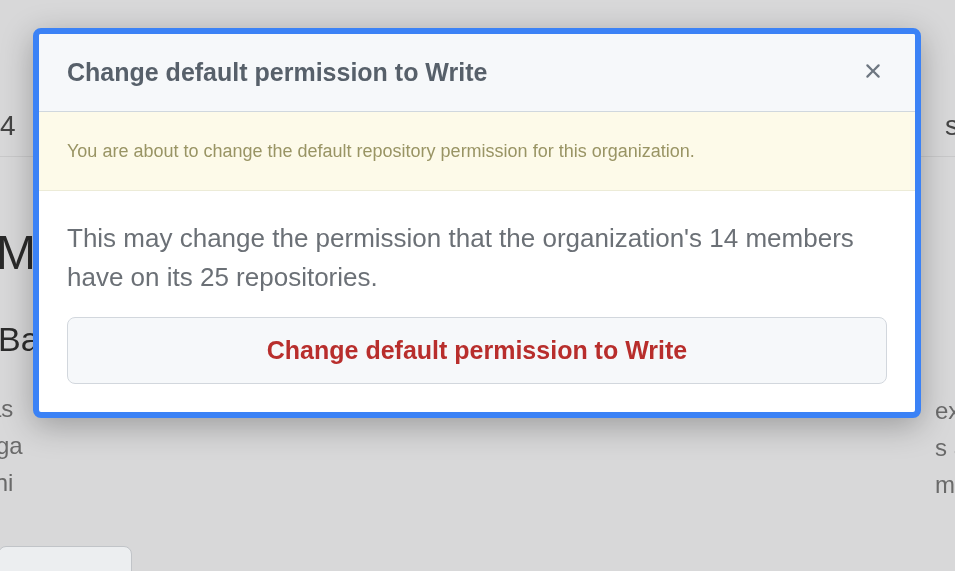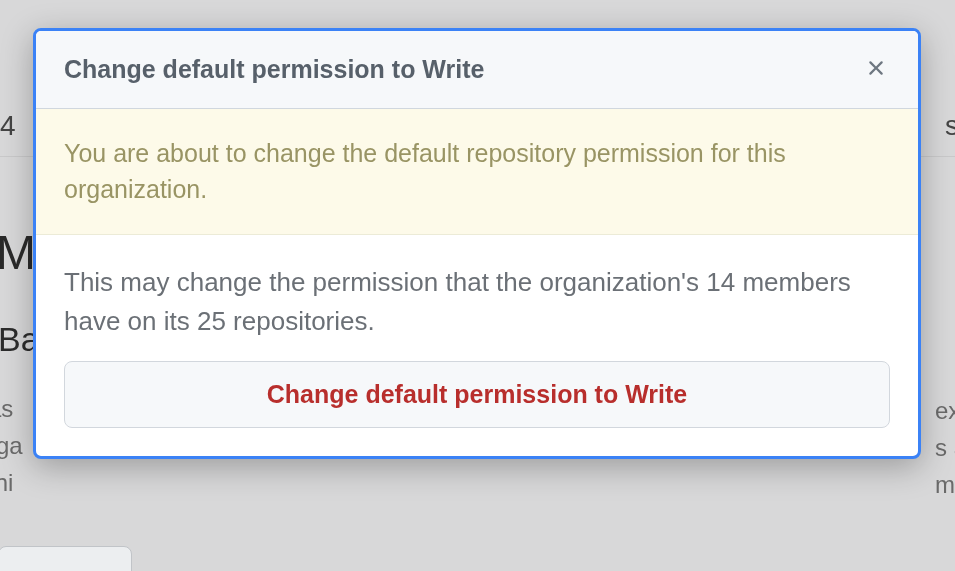--- a/index.html
+++ b/index.html
@@ -80,21 +80,21 @@
       background: #eceef0;
       border: 1px solid #c1c4c8;
       border-radius: 8px 8px 0 0;
     }
     .modal {
       position: absolute;
       left: 33px;
       top: 28px;
       width: 888px;
       background: #ffffff;
-      border: 3px solid #3b82f6;
+      border: 6px solid #3b82f6;
       border-radius: 8px;
       box-shadow: 0 8px 32px rgba(0,0,0,0.28);
       overflow: hidden;
     }
     .modal-header {
       display: flex;
       align-items: center;
       justify-content: space-between;
       padding: 24px 28px 24px 28px;
       background: #f6f8fa;
@@ -118,21 +118,21 @@
       padding: 0;
     }
     .close-btn svg {
       width: 24px;
       height: 24px;
     }
     .modal-warning {
       padding: 26px 28px;
       background: #fdfae9;
       color: #999464;
-      font-size: 25px;
+      font-size: 18px;
       line-height: 1.45;
       border-bottom: 1px solid #ecebd7;
     }
     .modal-body {
       padding: 28px 28px 20px 28px;
       color: #6b7076;
       font-size: 26px;
       line-height: 1.5;
     }
     .modal-footer {

